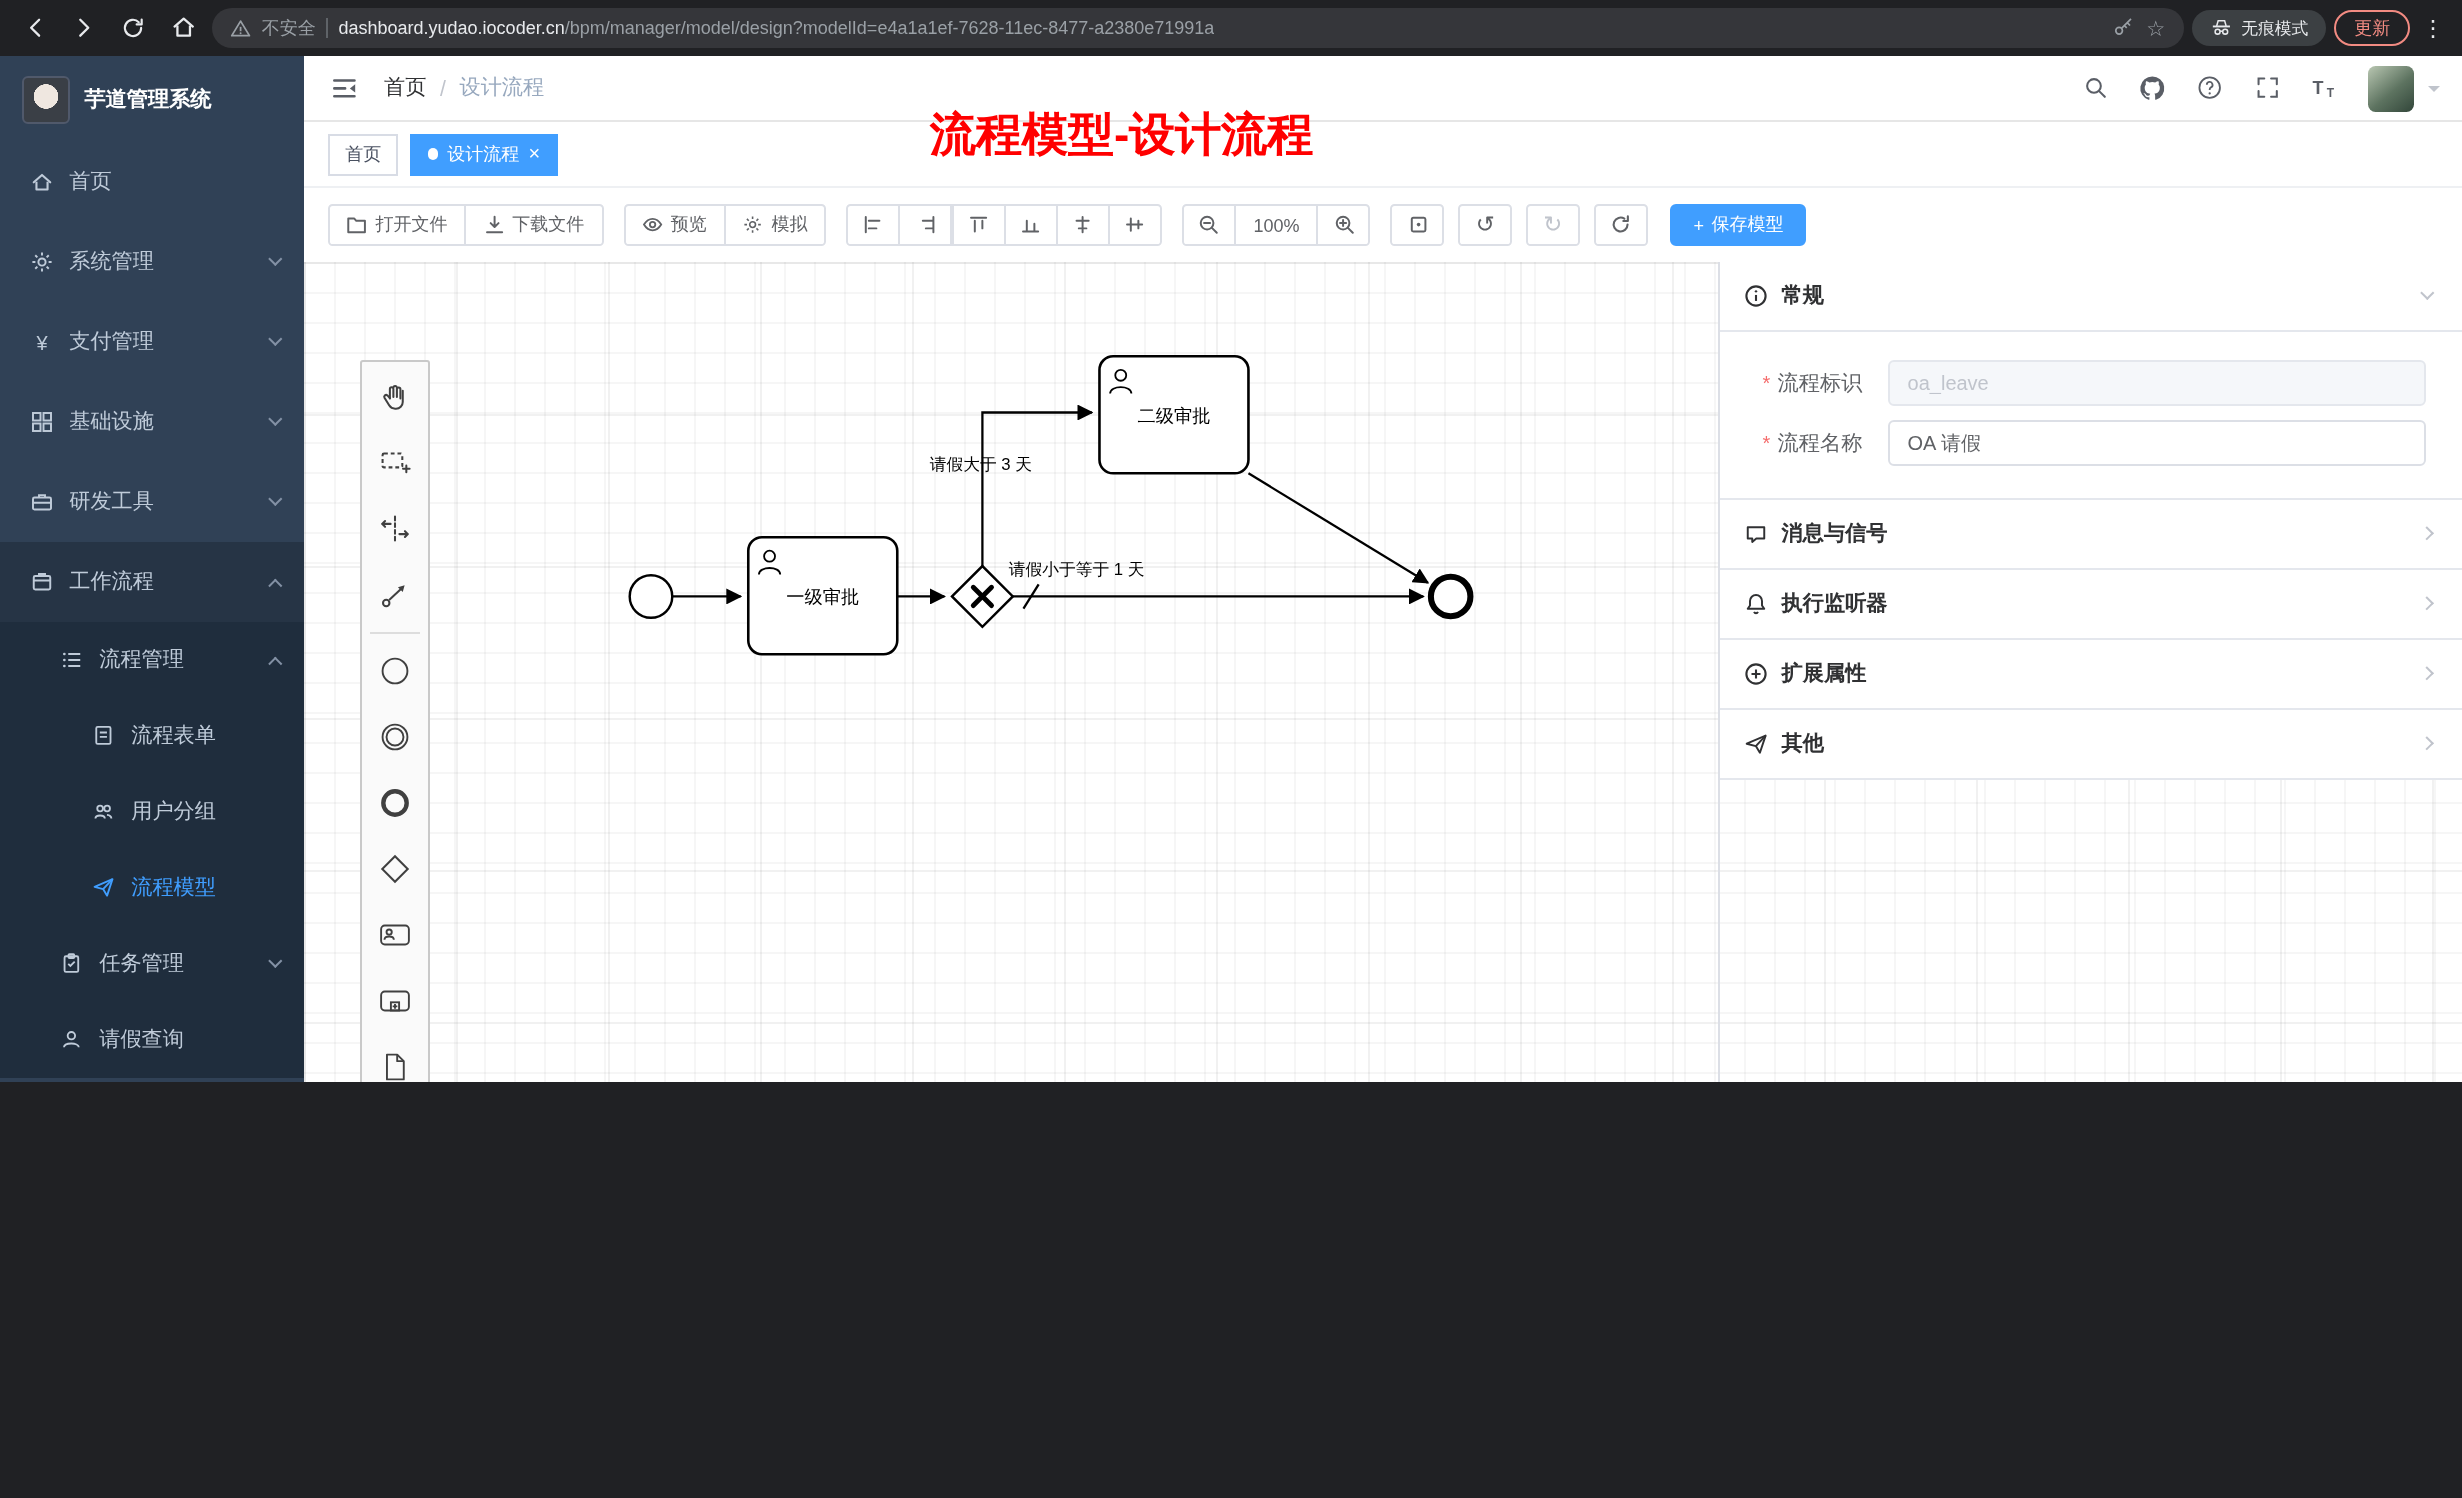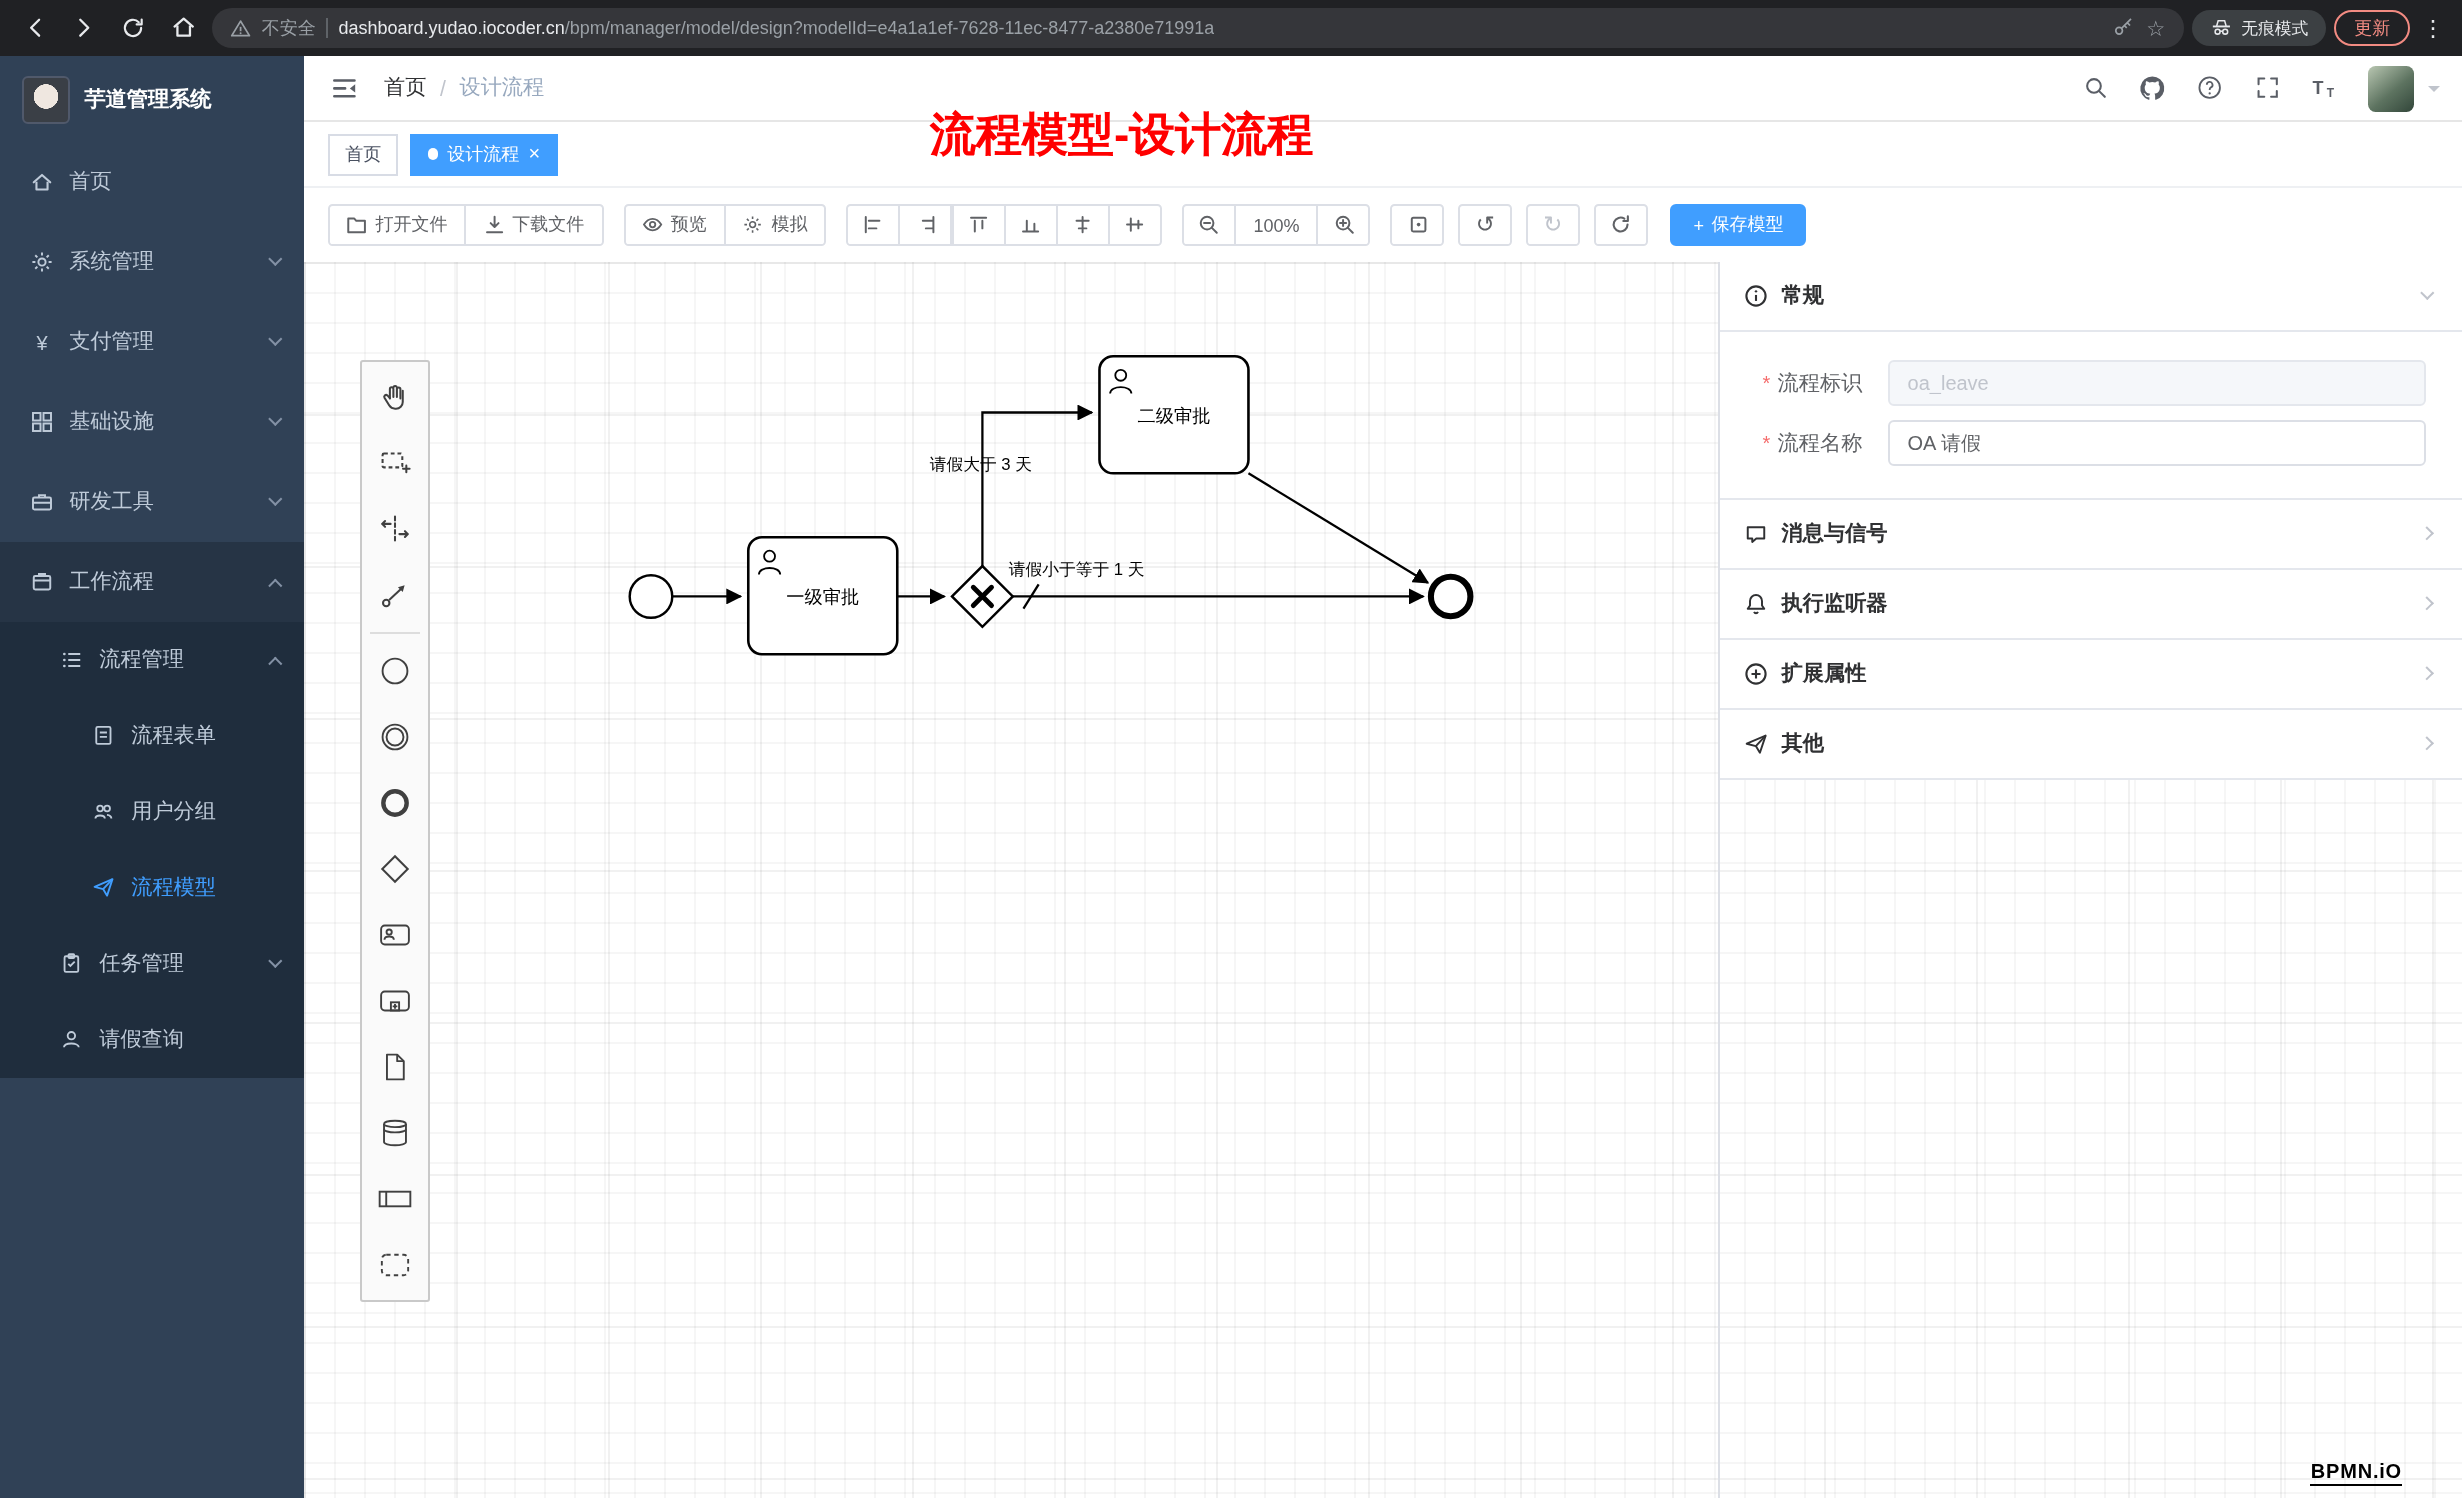--- a/index.html
+++ b/index.html
@@ -1,18 +1,18 @@
 <!DOCTYPE html>
 <html style="font-size:12px"><head>
 <meta charset="utf-8">
 <style>
   * { margin:0; padding:0; box-sizing:border-box; }
   html,body { width:2462px; height:1498px; background:#202124; }
   body { font-family:"Liberation Sans","DejaVu Sans",sans-serif; }
-  #stage { width:2462px; height:1498px; overflow:hidden; position:relative; }
+  #stage { width:2462px; height:1082px; overflow:hidden; position:relative; }
   #app { width:1231px; height:749px; transform:scale(2); transform-origin:0 0; position:relative; background:#fff; }
 
   
   .chrome { height:28px; background:#202124; display:flex; align-items:center; padding:0 7.6px; gap:4.6px; }
   .nav-ic { width:20px; height:20px; display:flex; align-items:center; justify-content:center; border-radius:50%; flex:none; }
   .omnibox { flex:1; height:20px; background:#35363a; border-radius:10px; display:flex; align-items:center; padding:0 9px; gap:5.3px; min-width:0; color:#9aa0a6; font-size:9px; }
   .omnibox .divider { width:0.8px; height:10.6px; background:#5f6368; }
   .url { white-space:nowrap; overflow:hidden; text-overflow:ellipsis; font-size:9px; }
   .url .domain { color:#e8eaed; }
   .url .path { color:#9aa0a6; }

